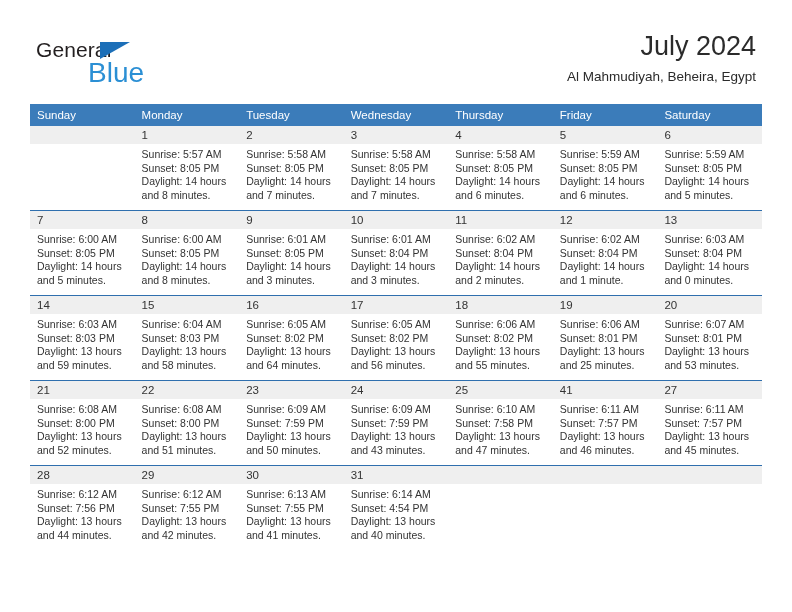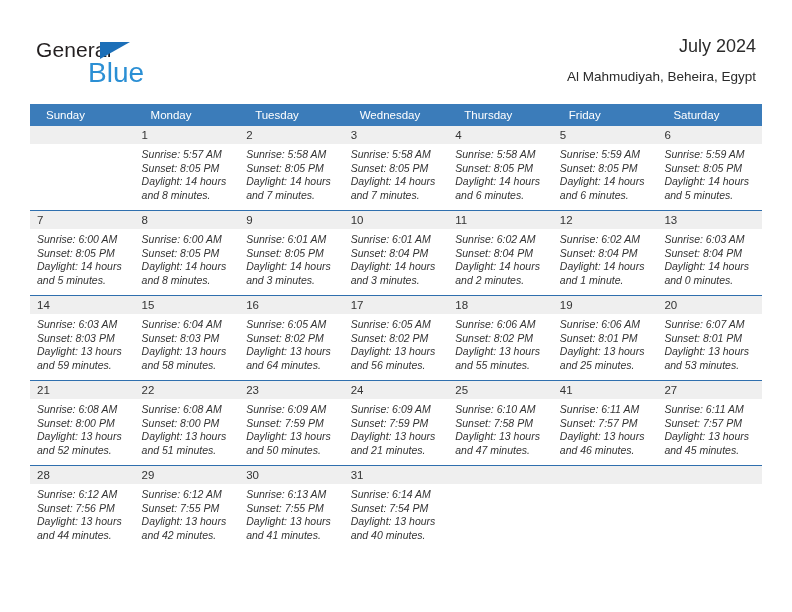--- a/index.html
+++ b/index.html
@@ -63,21 +63,21 @@
     font-family: Liberation Sans, sans-serif;
   }
 
   .title-block {
     position: absolute;
     right: 36px;
     top: 30px;
     text-align: right;
   }
   .month-title {
-    font-size: 18px;
+    font-size: 27px;
     color: #2b2b2b;
     line-height: 32px;
     font-weight: normal;
     white-space: nowrap;
   }
   .location-title {
     font-size: 13.5px;
     color: #2b2b2b;
     line-height: 18px;
     margin-top: 6px;
@@ -96,21 +96,21 @@
     width: 732px;
     border-collapse: collapse;
     table-layout: fixed;
   }
   .cal-table th {
     background: #3b7cba;
     color: #ffffff;
     font-size: 11.5px;
     font-weight: normal;
     text-align: left;
-    padding: 5px 0 5px 16px;
+    padding: 5px 0 5px 7px;
     height: 12px;
     border: none;
   }
   .cal-table td {
     vertical-align: top;
     padding: 0;
     border: none;
     border-top: 1px solid #2f6fae;
     height: 84px;
   }
@@ -132,21 +132,20 @@
     box-sizing: border-box;
   }
   td.empty .daynum-band {
     background: #efefef;
   }
   .cell-lines {
     padding: 4px 6px 0 7px;
     font-size: 10.5px;
     line-height: 13.6px;
     color: #333333;
-    font-style: italic;
   }
   .cell-lines div {
     white-space: nowrap;
   }
 </style>
 </head>
 <body>
 
 <div class="page">
 
@@ -444,21 +443,21 @@
                 </div>
               </div>
             </td>
             <td>
               <div class="daycell">
                 <div class="daynum-band">24</div>
                 <div class="cell-lines">
                   <div>Sunrise: 6:09 AM</div>
                   <div>Sunset: 7:59 PM</div>
                   <div>Daylight: 13 hours</div>
-                  <div>and 21 minutes.</div>
+                  <div>and 43 minutes.</div>
                 </div>
               </div>
             </td>
             <td>
               <div class="daycell">
                 <div class="daynum-band">25</div>
                 <div class="cell-lines">
                   <div>Sunrise: 6:10 AM</div>
                   <div>Sunset: 7:58 PM</div>
                   <div>Daylight: 13 hours</div>
@@ -521,21 +520,21 @@
                   <div>Daylight: 13 hours</div>
                   <div>and 41 minutes.</div>
                 </div>
               </div>
             </td>
             <td>
               <div class="daycell">
                 <div class="daynum-band">31</div>
                 <div class="cell-lines">
                   <div>Sunrise: 6:14 AM</div>
-                  <div>Sunset: 7:54 PM</div>
+                  <div>Sunset: 4:54 PM</div>
                   <div>Daylight: 13 hours</div>
                   <div>and 40 minutes.</div>
                 </div>
               </div>
             </td>
             <td class="empty">
               <div class="daycell">
                 <div class="daynum-band"></div>
               </div>
             </td>

